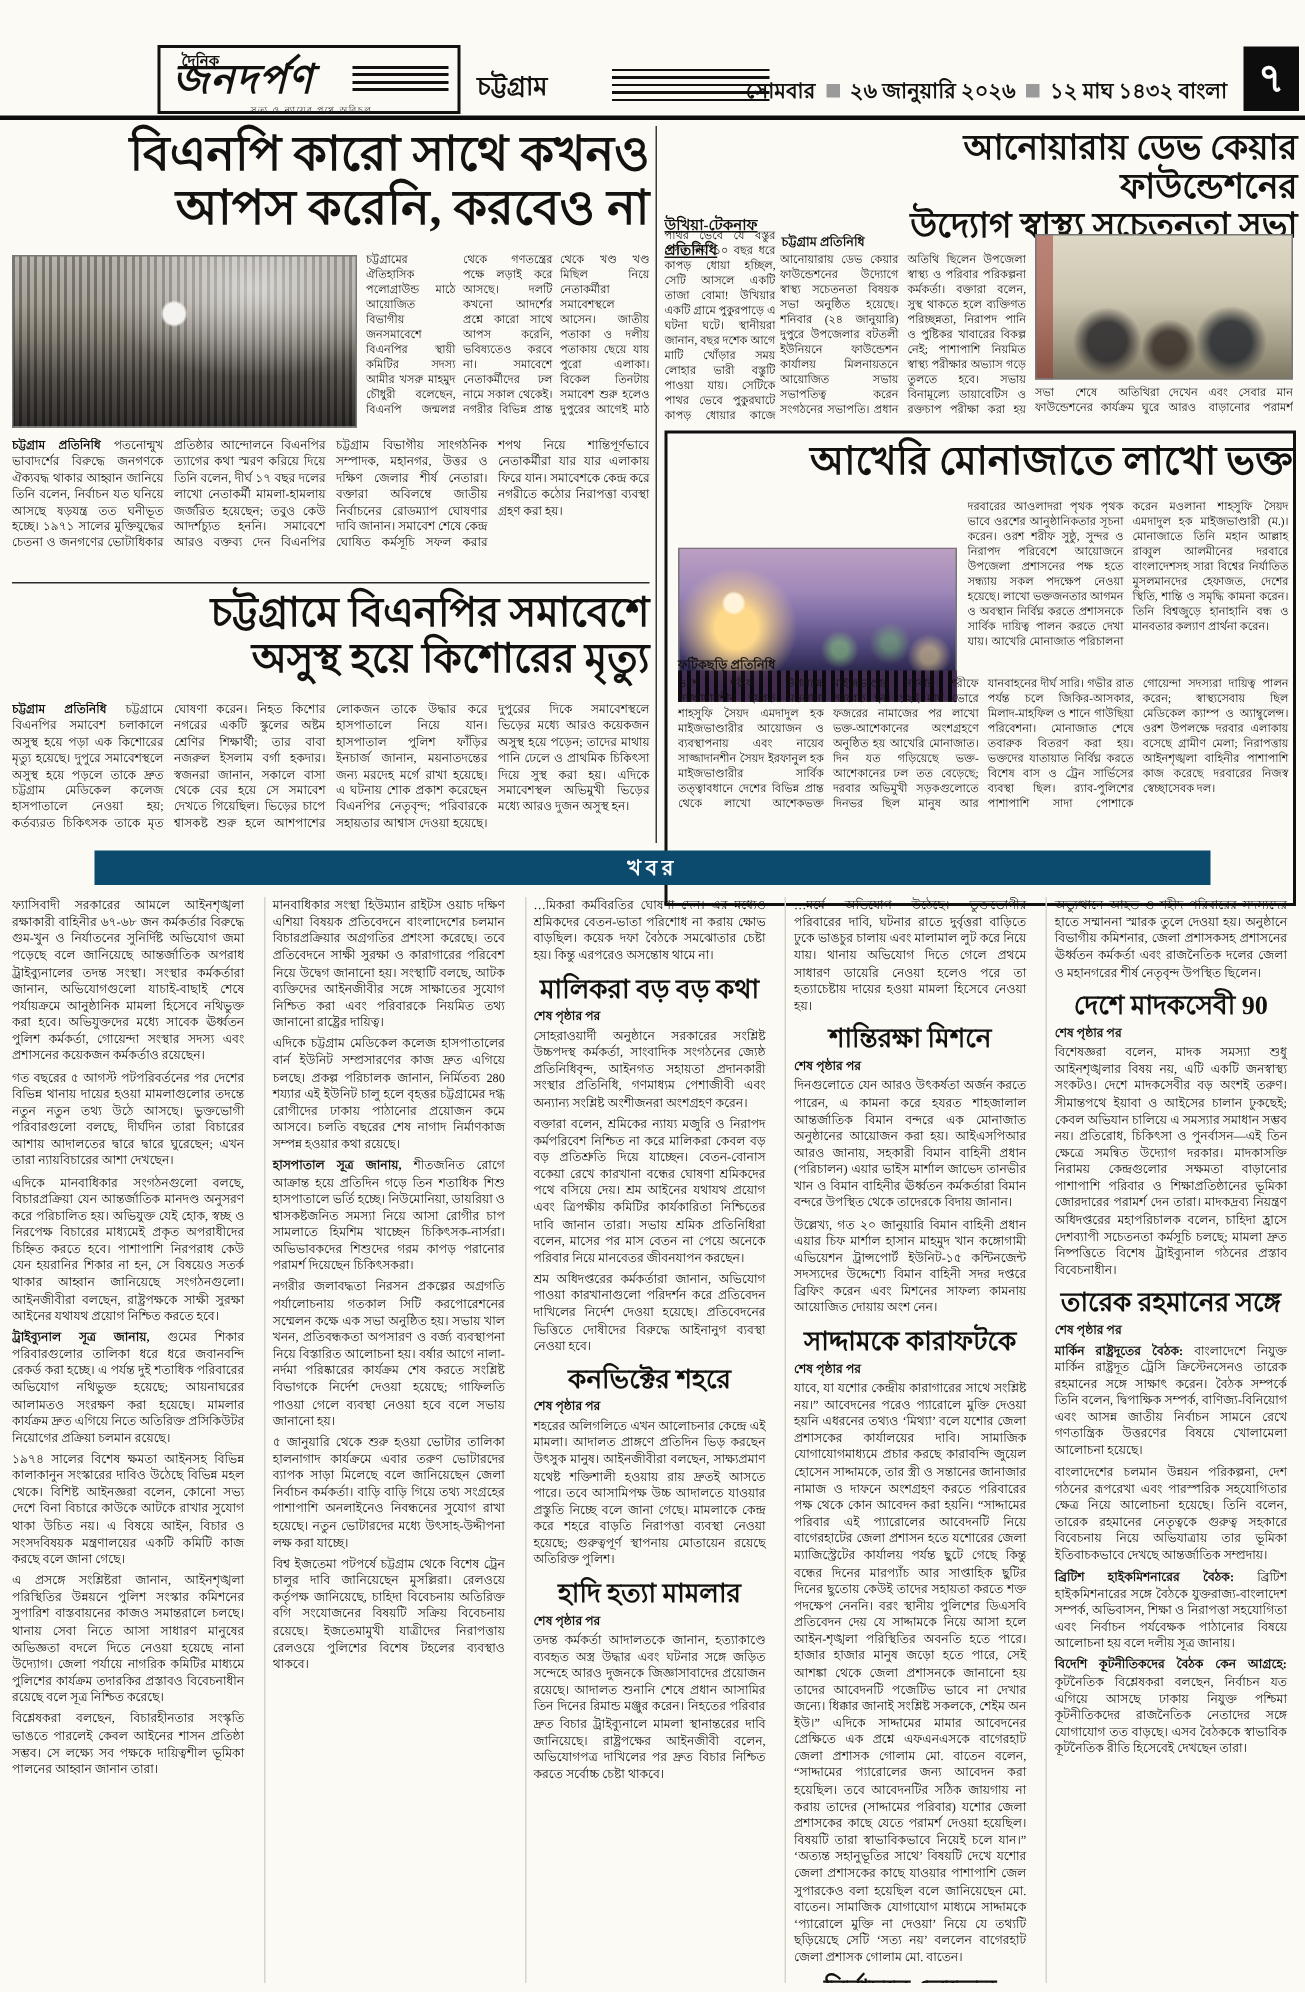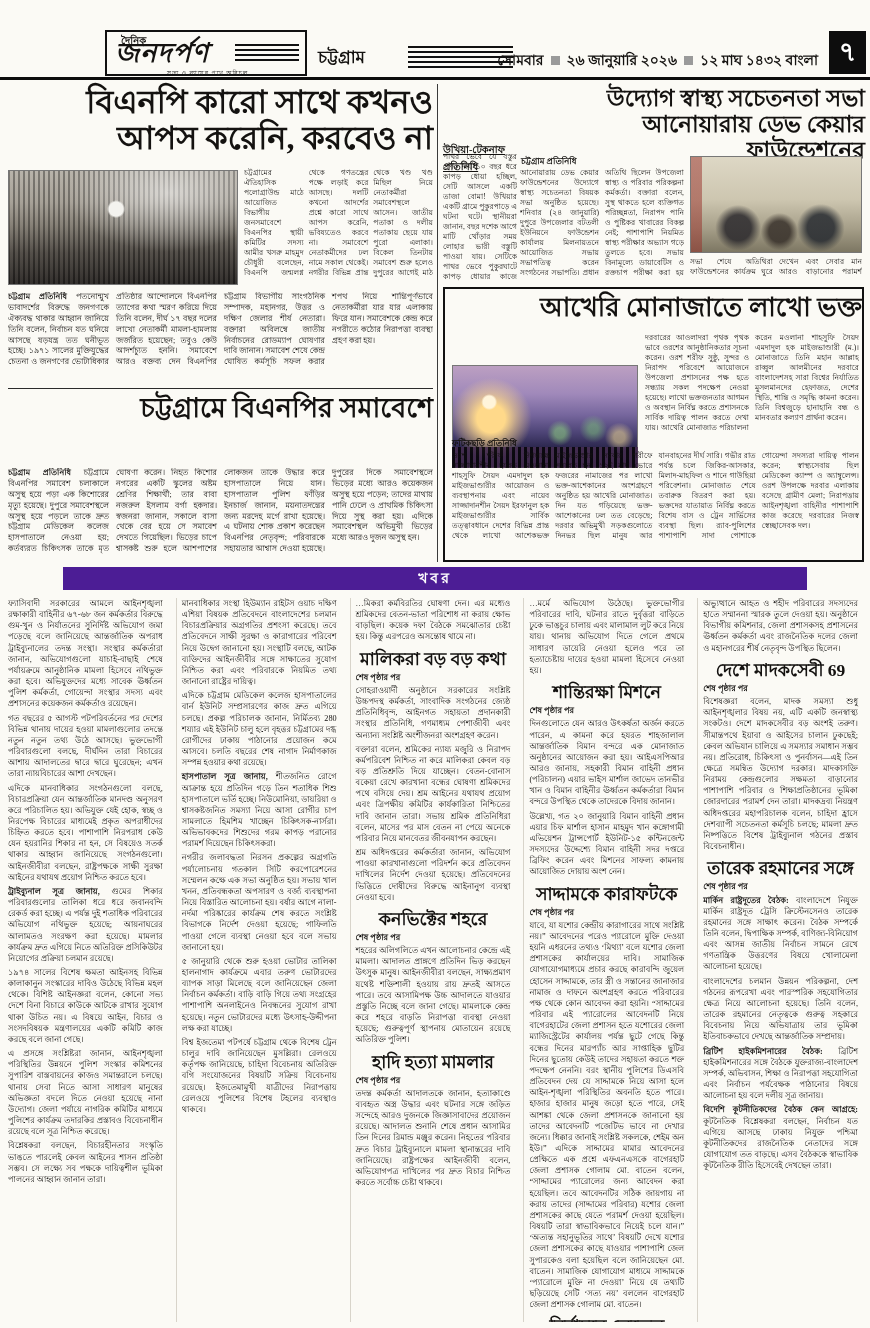--- a/index.html
+++ b/index.html
@@ -50,21 +50,21 @@
   .photo-shrine{position:relative;background:
      radial-gradient(circle at 20% 36%,#fff4da 0 6px,transparent 8px),
      radial-gradient(circle at 21% 52%,#ffd98a 0 9%,rgba(255,217,138,.55) 16%,transparent 26%),
      radial-gradient(circle at 58% 66%,rgba(150,225,130,.5) 0 4%,transparent 10%),
      radial-gradient(circle at 76% 62%,rgba(130,210,120,.45) 0 3%,transparent 9%),
      radial-gradient(circle at 90% 70%,rgba(255,230,150,.5) 0 3%,transparent 8%),
      linear-gradient(180deg,#bda0c2 0%,#a089ba 28%,#77679e 48%,#4c4375 66%,#272348 82%,#181432 100%);}
   .photo-shrine::after{content:"";position:absolute;left:0;right:0;bottom:0;height:20%;
      background:repeating-linear-gradient(90deg,rgba(8,6,10,.9) 0 3px,rgba(70,45,80,.85) 3px 6px);}
   
-  .news-bar{left:63px;top:567px;width:744px;height:23px;background:#4c1d95;color:#fff;
+  .news-bar{left:63px;top:567px;width:744px;height:23px;background:#0c4a6e;color:#fff;
      text-align:center;font-size:14px;font-weight:bold;line-height:23px;letter-spacing:3px;
      font-family:"Liberation Sans","DejaVu Sans",sans-serif;}
   
   .news-cols{left:8px;top:598px;width:854px;height:724px;display:flex;gap:9px;}
   .ncol{flex:1 1 0;overflow:hidden;font-size:8.2px;line-height:1.36;text-align:justify;padding-right:4px;}
   .ncol + .ncol{border-left:1px solid #d8d4ca;padding-left:5px;}
   .ncol p{margin:0 0 3px;}
   .sub-head{font-size:17.5px;font-weight:800;text-align:center;line-height:1.15;margin:6px 0 3px;}
   .cont{font-weight:bold;margin:0 0 2px;}
   .boxed{border:2px solid #111;box-sizing:border-box;}
@@ -96,46 +96,47 @@
   <div class="abs cols tiny" style="left:244px;top:168px;width:189px;height:118px;column-count:3;column-gap:5px;">
     <p>চট্টগ্রামের ঐতিহাসিক পলোগ্রাউন্ড মাঠে আয়োজিত বিভাগীয় জনসমাবেশে বিএনপির স্থায়ী কমিটির সদস্য আমীর খসরু মাহমুদ চৌধুরী বলেছেন, বিএনপি জন্মলগ্ন থেকে গণতন্ত্রের পক্ষে লড়াই করে আসছে। দলটি কখনো আদর্শের প্রশ্নে কারো সাথে আপস করেনি, ভবিষ্যতেও করবে না। সমাবেশে নেতাকর্মীদের ঢল নামে সকাল থেকেই। নগরীর বিভিন্ন প্রান্ত থেকে খণ্ড খণ্ড মিছিল নিয়ে নেতাকর্মীরা সমাবেশস্থলে আসেন। জাতীয় পতাকা ও দলীয় পতাকায় ছেয়ে যায় পুরো এলাকা। বিকেল তিনটায় সমাবেশ শুরু হলেও দুপুরের আগেই মাঠ কানায় কানায় পূর্ণ হয়ে যায়। দলীয় প্রতীক সংবলিত টুপি ও গেঞ্জি পরে স্লোগানে স্লোগানে মাঠ মুখর করে তোলেন নেতাকর্মীরা। সমাবেশ ঘিরে মাঠের চারপাশে বসানো হয় মাইক; বড় পর্দায় সরাসরি সম্প্রচারের ব্যবস্থাও ছিল।</p>
   </div>
   <div class="abs cols" style="left:8px;top:292px;width:425px;height:92px;column-count:4;font-size:8px;">
     <p><b class="lead">চট্টগ্রাম প্রতিনিধি</b> <span>পতনোন্মুখ ভাবাদর্শের বিরুদ্ধে জনগণকে ঐক্যবদ্ধ থাকার আহ্বান জানিয়ে তিনি বলেন, নির্বাচন যত ঘনিয়ে আসছে ষড়যন্ত্র তত ঘনীভূত হচ্ছে। ১৯৭১ সালের মুক্তিযুদ্ধের চেতনা ও জনগণের ভোটাধিকার প্রতিষ্ঠার আন্দোলনে বিএনপির ত্যাগের কথা স্মরণ করিয়ে দিয়ে তিনি বলেন, দীর্ঘ ১৭ বছর দলের লাখো নেতাকর্মী মামলা-হামলায় জর্জরিত হয়েছেন; তবুও কেউ আদর্শচ্যুত হননি। সমাবেশে আরও বক্তব্য দেন বিএনপির চট্টগ্রাম বিভাগীয় সাংগঠনিক সম্পাদক, মহানগর, উত্তর ও দক্ষিণ জেলার শীর্ষ নেতারা। বক্তারা অবিলম্বে জাতীয় নির্বাচনের রোডম্যাপ ঘোষণার দাবি জানান। সমাবেশ শেষে কেন্দ্র ঘোষিত কর্মসূচি সফল করার শপথ নিয়ে শান্তিপূর্ণভাবে নেতাকর্মীরা যার যার এলাকায় ফিরে যান। সমাবেশকে কেন্দ্র করে নগরীতে কঠোর নিরাপত্তা ব্যবস্থা গ্রহণ করা হয়।</span></p>
   </div>
   <div class="abs hrule" style="left:8px;top:388px;width:425px;"></div>
 
   <div class="abs headline h-lg" style="left:8px;top:393px;width:425px;">
     <div>চট্টগ্রামে বিএনপির সমাবেশে</div>
+    <div>অসুস্থ হয়ে কিশোরের মৃত্যু</div>
   </div>
   <div class="abs cols" style="left:8px;top:468px;width:425px;height:94px;column-count:4;font-size:8px;">
     <p><b class="lead">চট্টগ্রাম প্রতিনিধি</b> <span>চট্টগ্রামে বিএনপির সমাবেশ চলাকালে অসুস্থ হয়ে পড়া এক কিশোরের মৃত্যু হয়েছে। দুপুরে সমাবেশস্থলে অসুস্থ হয়ে পড়লে তাকে দ্রুত চট্টগ্রাম মেডিকেল কলেজ হাসপাতালে নেওয়া হয়; কর্তব্যরত চিকিৎসক তাকে মৃত ঘোষণা করেন। নিহত কিশোর নগরের একটি স্কুলের অষ্টম শ্রেণির শিক্ষার্থী; তার বাবা নজরুল ইসলাম বর্গা হকদার। স্বজনরা জানান, সকালে বাসা থেকে বের হয়ে সে সমাবেশ দেখতে গিয়েছিল। ভিড়ের চাপে শ্বাসকষ্ট শুরু হলে আশপাশের লোকজন তাকে উদ্ধার করে হাসপাতালে নিয়ে যান। হাসপাতাল পুলিশ ফাঁড়ির ইনচার্জ জানান, ময়নাতদন্তের জন্য মরদেহ মর্গে রাখা হয়েছে। এ ঘটনায় শোক প্রকাশ করেছেন বিএনপির নেতৃবৃন্দ; পরিবারকে সহায়তার আশ্বাস দেওয়া হয়েছে। দুপুরের দিকে সমাবেশস্থলে ভিড়ের মধ্যে আরও কয়েকজন অসুস্থ হয়ে পড়েন; তাদের মাথায় পানি ঢেলে ও প্রাথমিক চিকিৎসা দিয়ে সুস্থ করা হয়। এদিকে সমাবেশস্থল অভিমুখী ভিড়ের মধ্যে আরও দুজন অসুস্থ হন।</span></p>
   </div>
 
   <div class="abs vrule" style="left:437px;top:84px;height:478px;"></div>
 
   <div class="abs byline-u" style="left:443px;top:142px;width:74px;">উখিয়া-টেকনাফ প্রতিনিধি</div>
   <div class="abs cols tiny" style="left:443px;top:152px;width:74px;height:130px;column-count:1;">
     <p>পাথর ভেবে যে বস্তুর ওপর দীর্ঘ ১০ বছর ধরে কাপড় ধোয়া হচ্ছিল, সেটি আসলে একটি তাজা বোমা! উখিয়ার একটি গ্রামে পুকুরপাড়ে এ ঘটনা ঘটে। স্থানীয়রা জানান, বছর দশেক আগে মাটি খোঁড়ার সময় লোহার ভারী বস্তুটি পাওয়া যায়। সেটিকে পাথর ভেবে পুকুরঘাটে কাপড় ধোয়ার কাজে ব্যবহার করা হচ্ছিল। সম্প্রতি এক ব্যক্তির সন্দেহ হলে পুলিশে খবর দেওয়া হয়। পরে সেনাবাহিনীর বোমা নিষ্ক্রিয়করণ দল গিয়ে সেটি উদ্ধার করে নিরাপদ স্থানে নিয়ে নিষ্ক্রিয় করে। বিস্ফোরক বিশেষজ্ঞরা জানান, বস্তুটি মুক্তিযুদ্ধকালীন মর্টার শেল হতে পারে। এত বছর বিস্ফোরণ না হওয়ায় বড় দুর্ঘটনা থেকে রক্ষা পেয়েছেন গ্রামবাসী।</p>
   </div>
 
   <div class="abs headline h-md" style="left:520px;top:86px;width:345px;">
+    <div>আনোয়ারায় ডেভ কেয়ার ফাউন্ডেশনের</div>
     <div>উদ্যোগ স্বাস্থ্য সচেতনতা সভা</div>
-    <div>আনোয়ারায় ডেভ কেয়ার ফাউন্ডেশনের</div>
   </div>
   <div class="abs byline" style="left:521px;top:155px;">চট্টগ্রাম প্রতিনিধি</div>
   <div class="abs photo photo-meeting" style="left:690px;top:156px;width:172px;height:97px;"></div>
   <div class="abs cols tiny" style="left:520px;top:168px;width:164px;height:115px;column-count:2;column-gap:6px;">
     <p>আনোয়ারায় ডেভ কেয়ার ফাউন্ডেশনের উদ্যোগে স্বাস্থ্য সচেতনতা বিষয়ক সভা অনুষ্ঠিত হয়েছে। শনিবার (২৪ জানুয়ারি) দুপুরে উপজেলার বটতলী ইউনিয়নে ফাউন্ডেশন কার্যালয় মিলনায়তনে আয়োজিত সভায় সভাপতিত্ব করেন সংগঠনের সভাপতি। প্রধান অতিথি ছিলেন উপজেলা স্বাস্থ্য ও পরিবার পরিকল্পনা কর্মকর্তা। বক্তারা বলেন, সুস্থ থাকতে হলে ব্যক্তিগত পরিচ্ছন্নতা, নিরাপদ পানি ও পুষ্টিকর খাবারের বিকল্প নেই; পাশাপাশি নিয়মিত স্বাস্থ্য পরীক্ষার অভ্যাস গড়ে তুলতে হবে। সভায় বিনামূল্যে ডায়াবেটিস ও রক্তচাপ পরীক্ষা করা হয় এবং শতাধিক মানুষকে স্বাস্থ্য পরামর্শ দেওয়া হয়।</p>
   </div>
   <div class="abs cols tiny" style="left:690px;top:257px;width:172px;height:26px;column-count:2;column-gap:6px;">
     <p>সভা শেষে অতিথিরা ফাউন্ডেশনের কার্যক্রম ঘুরে দেখেন এবং সেবার মান আরও বাড়ানোর পরামর্শ দেন। অনুষ্ঠান সঞ্চালনা করেন সংগঠনের সাধারণ সম্পাদক।</p>
   </div>
 
-  <div class="abs boxed" style="left:443px;top:287px;width:421px;height:275px;">
+  <div class="abs boxed" style="left:443px;top:287px;width:421px;height:317px;">
     <div class="headline h-box" style="margin-top:4px;">আখেরি মোনাজাতে লাখো ভক্ত</div>
     <div class="abs photo photo-shrine" style="left:7px;top:42px;width:186px;height:103px;"></div>
     <div class="abs byline" style="left:7px;top:148px;">ফটিকছড়ি প্রতিনিধি</div>
     <div class="abs cols tiny" style="left:200px;top:44px;width:214px;height:114px;column-count:2;column-gap:6px;">
       <p>দরবারের আওলাদরা পৃথক পৃথক ভাবে ওরশের আনুষ্ঠানিকতার সূচনা করেন। ওরশ শরীফ সুষ্ঠু, সুন্দর ও নিরাপদ পরিবেশে আয়োজনে উপজেলা প্রশাসনের পক্ষ হতে সন্ধ্যায় সকল পদক্ষেপ নেওয়া হয়েছে। লাখো ভক্তজনতার আগমন ও অবস্থান নির্বিঘ্ন করতে প্রশাসনকে সার্বিক দায়িত্ব পালন করতে দেখা যায়। আখেরি মোনাজাত পরিচালনা করেন মওলানা শাহসুফি সৈয়দ এমদাদুল হক মাইজভাণ্ডারী (ম.)। মোনাজাতে তিনি মহান আল্লাহ রাব্বুল আলমীনের দরবারে বাংলাদেশসহ সারা বিশ্বের নির্যাতিত মুসলমানদের হেফাজত, দেশের স্থিতি, শান্তি ও সমৃদ্ধি কামনা করেন। তিনি বিশ্বজুড়ে হানাহানি বন্ধ ও মানবতার কল্যাণ প্রার্থনা করেন।</p>
     </div>
     <div class="abs cols tiny" style="left:7px;top:162px;width:407px;height:104px;column-count:4;column-gap:6px;">
       <p>ওরশ শরীফ উপলক্ষে সাজ্জাদানশীন হযরত মওলানা শাহসুফি সৈয়দ এমদাদুল হক মাইজভাণ্ডারীর আয়োজন ও ব্যবস্থাপনায় এবং নায়েব সাজ্জাদানশীন সৈয়দ ইরফানুল হক মাইজভাণ্ডারীর সার্বিক তত্ত্বাবধানে দেশের বিভিন্ন প্রান্ত থেকে লাখো আশেকভক্ত মাইজভাণ্ডার দরবার শরীফে সমবেত হন। ১২ই মাঘ ভোরে ফজরের নামাজের পর লাখো ভক্ত-আশেকানের অংশগ্রহণে অনুষ্ঠিত হয় আখেরি মোনাজাত। দিন যত গড়িয়েছে ভক্ত-আশেকানের ঢল তত বেড়েছে; দরবার অভিমুখী সড়কগুলোতে দিনভর ছিল মানুষ আর যানবাহনের দীর্ঘ সারি। গভীর রাত পর্যন্ত চলে জিকির-আসকার, মিলাদ-মাহফিল ও শানে গাউছিয়া পরিবেশনা। মোনাজাত শেষে তবারুক বিতরণ করা হয়। ভক্তদের যাতায়াত নির্বিঘ্ন করতে বিশেষ বাস ও ট্রেন সার্ভিসের ব্যবস্থা ছিল। র‌্যাব-পুলিশের পাশাপাশি সাদা পোশাকে গোয়েন্দা সদস্যরা দায়িত্ব পালন করেন; স্বাস্থ্যসেবায় ছিল মেডিকেল ক্যাম্প ও অ্যাম্বুলেন্স। ওরশ উপলক্ষে দরবার এলাকায় বসেছে গ্রামীণ মেলা; নিরাপত্তায় আইনশৃঙ্খলা বাহিনীর পাশাপাশি কাজ করেছে দরবারের নিজস্ব স্বেচ্ছাসেবক দল।</p>
     </div>
   </div>
@@ -180,21 +181,21 @@
         <div class="cont">শেষ পৃষ্ঠার পর</div>
         <p>দিনগুলোতে যেন আরও উৎকর্ষতা অর্জন করতে পারেন, এ কামনা করে হযরত শাহজালাল আন্তর্জাতিক বিমান বন্দরে এক মোনাজাত অনুষ্ঠানের আয়োজন করা হয়। আইএসপিআর আরও জানায়, সহকারী বিমান বাহিনী প্রধান (পরিচালন) এয়ার ভাইস মার্শাল জাভেদ তানভীর খান ও বিমান বাহিনীর ঊর্ধ্বতন কর্মকর্তারা বিমান বন্দরে উপস্থিত থেকে তাদেরকে বিদায় জানান।</p>
         <p>উল্লেখ্য, গত ২০ জানুয়ারি বিমান বাহিনী প্রধান এয়ার চিফ মার্শাল হাসান মাহমুদ খান কঙ্গোগামী এভিয়েশন ট্রান্সপোর্ট ইউনিট-১৫ কন্টিনজেন্ট সদস্যদের উদ্দেশ্যে বিমান বাহিনী সদর দপ্তরে ব্রিফিং করেন এবং মিশনের সাফল্য কামনায় আয়োজিত দোয়ায় অংশ নেন।</p>
         <div class="sub-head">সাদ্দামকে কারাফটকে</div>
         <div class="cont">শেষ পৃষ্ঠার পর</div>
         <p>যাবে, যা যশোর কেন্দ্রীয় কারাগারের সাথে সংশ্লিষ্ট নয়।” আবেদনের পরেও প্যারোলে মুক্তি দেওয়া হয়নি এধরনের তথ্যও ‘মিথ্যা’ বলে যশোর জেলা প্রশাসকের কার্যালয়ের দাবি। সামাজিক যোগাযোগমাধ্যমে প্রচার করছে কারাবন্দি জুয়েল হোসেন সাদ্দামকে, তার স্ত্রী ও সন্তানের জানাজার নামাজ ও দাফনে অংশগ্রহণ করতে পরিবারের পক্ষ থেকে কোন আবেদন করা হয়নি। “সাদ্দামের পরিবার এই প্যারোলের আবেদনটি নিয়ে বাগেরহাটের জেলা প্রশাসন হতে যশোরের জেলা ম্যাজিস্ট্রেটের কার্যালয় পর্যন্ত ছুটে গেছে কিন্তু বন্ধের দিনের মারপ্যাঁচ আর সাপ্তাহিক ছুটির দিনের ছুতোয় কেউই তাদের সহায়তা করতে শক্ত পদক্ষেপ নেননি। বরং স্থানীয় পুলিশের ডিএসবি প্রতিবেদন দেয় যে সাদ্দামকে নিয়ে আসা হলে আইন-শৃঙ্খলা পরিস্থিতির অবনতি হতে পারে। হাজার হাজার মানুষ জড়ো হতে পারে, সেই আশঙ্কা থেকে জেলা প্রশাসনকে জানানো হয় তাদের আবেদনটি পজেটিভ ভাবে না দেখার জন্যে। ধিক্কার জানাই সংশ্লিষ্ট সকলকে, শেইম অন ইউ।” এদিকে সাদ্দামের মামার আবেদনের প্রেক্ষিতে এক প্রশ্নে এফএনএসকে বাগেরহাট জেলা প্রশাসক গোলাম মো. বাতেন বলেন, “সাদ্দামের প্যারোলের জন্য আবেদন করা হয়েছিল। তবে আবেদনটির সঠিক জায়গায় না করায় তাদের (সাদ্দামের পরিবার) যশোর জেলা প্রশাসকের কাছে যেতে পরামর্শ দেওয়া হয়েছিল। বিষয়টি তারা স্বাভাবিকভাবে নিয়েই চলে যান।” ‘অত্যন্ত সহানুভূতির সাথে’ বিষয়টি দেখে যশোর জেলা প্রশাসকের কাছে যাওয়ার পাশাপাশি জেল সুপারকেও বলা হয়েছিল বলে জানিয়েছেন মো. বাতেন। সামাজিক যোগাযোগ মাধ্যমে সাদ্দামকে ‘প্যারোলে মুক্তি না দেওয়া’ নিয়ে যে তথ্যটি ছড়িয়েছে সেটি ‘সত্য নয়’ বললেন বাগেরহাট জেলা প্রশাসক গোলাম মো. বাতেন।</p>
         <div class="sub-head">নির্বাচনে লেভেল</div>
       </div>
     <div class="ncol">
         <p>অভ্যুত্থানে আহত ও শহীদ পরিবারের সদস্যদের হাতে সম্মাননা স্মারক তুলে দেওয়া হয়। অনুষ্ঠানে বিভাগীয় কমিশনার, জেলা প্রশাসকসহ প্রশাসনের ঊর্ধ্বতন কর্মকর্তা এবং রাজনৈতিক দলের জেলা ও মহানগরের শীর্ষ নেতৃবৃন্দ উপস্থিত ছিলেন।</p>
-        <div class="sub-head">দেশে মাদকসেবী 69</div>
+        <div class="sub-head">দেশে মাদকসেবী 90</div>
         <div class="cont">শেষ পৃষ্ঠার পর</div>
         <p>বিশেষজ্ঞরা বলেন, মাদক সমস্যা শুধু আইনশৃঙ্খলার বিষয় নয়, এটি একটি জনস্বাস্থ্য সংকটও। দেশে মাদকসেবীর বড় অংশই তরুণ। সীমান্তপথে ইয়াবা ও আইসের চালান ঢুকছেই; কেবল অভিযান চালিয়ে এ সমস্যার সমাধান সম্ভব নয়। প্রতিরোধ, চিকিৎসা ও পুনর্বাসন—এই তিন ক্ষেত্রে সমন্বিত উদ্যোগ দরকার। মাদকাসক্তি নিরাময় কেন্দ্রগুলোর সক্ষমতা বাড়ানোর পাশাপাশি পরিবার ও শিক্ষাপ্রতিষ্ঠানের ভূমিকা জোরদারের পরামর্শ দেন তারা। মাদকদ্রব্য নিয়ন্ত্রণ অধিদপ্তরের মহাপরিচালক বলেন, চাহিদা হ্রাসে দেশব্যাপী সচেতনতা কর্মসূচি চলছে; মামলা দ্রুত নিষ্পত্তিতে বিশেষ ট্রাইব্যুনাল গঠনের প্রস্তাব বিবেচনাধীন।</p>
         <div class="sub-head">তারেক রহমানের সঙ্গে</div>
         <div class="cont">শেষ পৃষ্ঠার পর</div>
         <p><b class="lead">মার্কিন রাষ্ট্রদূতের বৈঠক:</b> বাংলাদেশে নিযুক্ত মার্কিন রাষ্ট্রদূত ট্রেসি ক্রিস্টেনসেনও তারেক রহমানের সঙ্গে সাক্ষাৎ করেন। বৈঠক সম্পর্কে তিনি বলেন, দ্বিপাক্ষিক সম্পর্ক, বাণিজ্য-বিনিয়োগ এবং আসন্ন জাতীয় নির্বাচন সামনে রেখে গণতান্ত্রিক উত্তরণের বিষয়ে খোলামেলা আলোচনা হয়েছে।</p>
         <p>বাংলাদেশের চলমান উন্নয়ন পরিকল্পনা, দেশ গঠনের রূপরেখা এবং পারস্পরিক সহযোগিতার ক্ষেত্র নিয়ে আলোচনা হয়েছে। তিনি বলেন, তারেক রহমানের নেতৃত্বকে গুরুত্ব সহকারে বিবেচনায় নিয়ে অভিযাত্রায় তার ভূমিকা ইতিবাচকভাবে দেখছে আন্তর্জাতিক সম্প্রদায়।</p>
         <p><b class="lead">ব্রিটিশ হাইকমিশনারের বৈঠক:</b> ব্রিটিশ হাইকমিশনারের সঙ্গে বৈঠকে যুক্তরাজ্য-বাংলাদেশ সম্পর্ক, অভিবাসন, শিক্ষা ও নিরাপত্তা সহযোগিতা এবং নির্বাচন পর্যবেক্ষক পাঠানোর বিষয়ে আলোচনা হয় বলে দলীয় সূত্র জানায়।</p>
         <p><b class="lead">বিদেশি কূটনীতিকদের বৈঠক কেন আগ্রহে:</b> কূটনৈতিক বিশ্লেষকরা বলছেন, নির্বাচন যত এগিয়ে আসছে ঢাকায় নিযুক্ত পশ্চিমা কূটনীতিকদের রাজনৈতিক নেতাদের সঙ্গে যোগাযোগ তত বাড়ছে। এসব বৈঠককে স্বাভাবিক কূটনৈতিক রীতি হিসেবেই দেখছেন তারা।</p>
       </div>
   </div>

